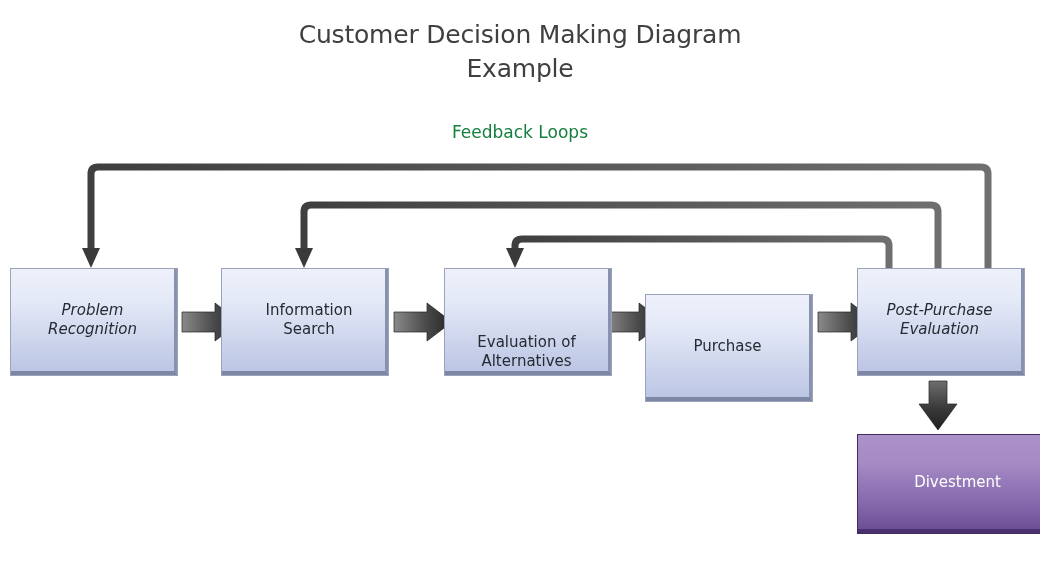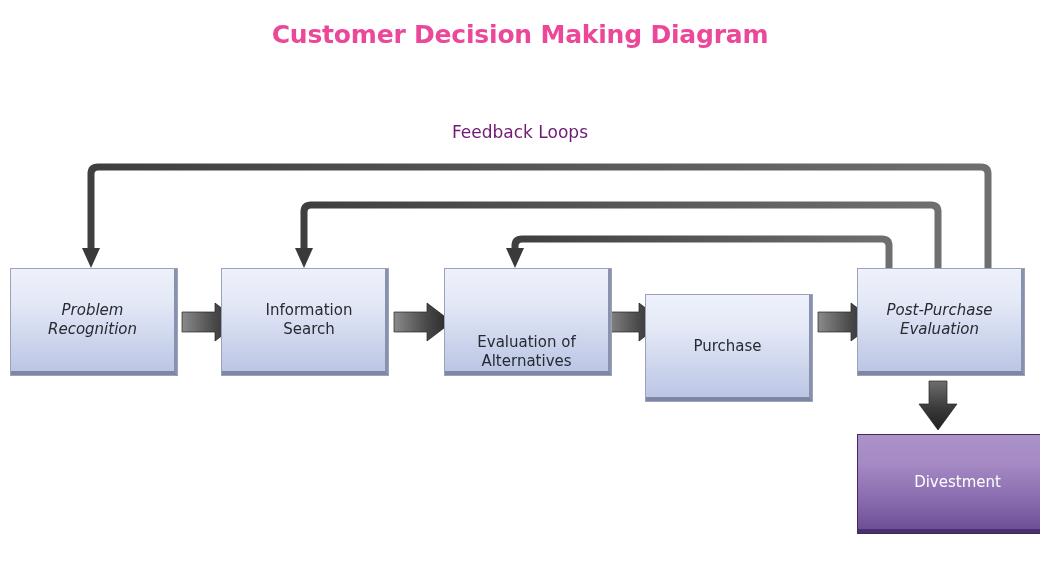--- a/index.html
+++ b/index.html
@@ -19,37 +19,37 @@
   }
 
   
   .title {
     position: absolute;
     left: 0;
     top: 18px;
     width: 1040px;
     text-align: center;
     font-family: "DejaVu Sans", sans-serif;
-    font-weight: bold;
+    font-weight: normal;
     font-size: 25px;
     line-height: 34px;
-    color: #ec4899;
+    color: #404040;
     letter-spacing: -0.2px;
   }
   .title .l2 { display: block; }
 
   
   .loops-caption {
     position: absolute;
     left: 0;
     top: 122px;
     width: 1040px;
     text-align: center;
     font-size: 17px;
-    color: #701a75;
+    color: #15803d;
   }
 
   
   .pbox {
     position: absolute;
     width: 168px;
     height: 108px;
     box-sizing: border-box;
     border-top: 1px solid #e9edf7;
     border-left: 1px solid #e3e8f5;
@@ -125,20 +125,21 @@
     pointer-events: none;
   }
 </style>
 </head>
 <body>
 
 <div id="canvas">
 
   <div class="title">
     <span>Customer Decision Making Diagram</span>
+    <span class="l2">Example</span>
   </div>
 
   <div class="loops-caption">Feedback Loops</div>
 
   <svg id="wires" viewBox="0 0 1040 580">
     <defs>
       <linearGradient id="arrowH" x1="0" y1="0" x2="1" y2="0">
         <stop offset="0%" stop-color="#8a8a8a"></stop>
         <stop offset="55%" stop-color="#4a4a4a"></stop>
         <stop offset="100%" stop-color="#242424"></stop>

